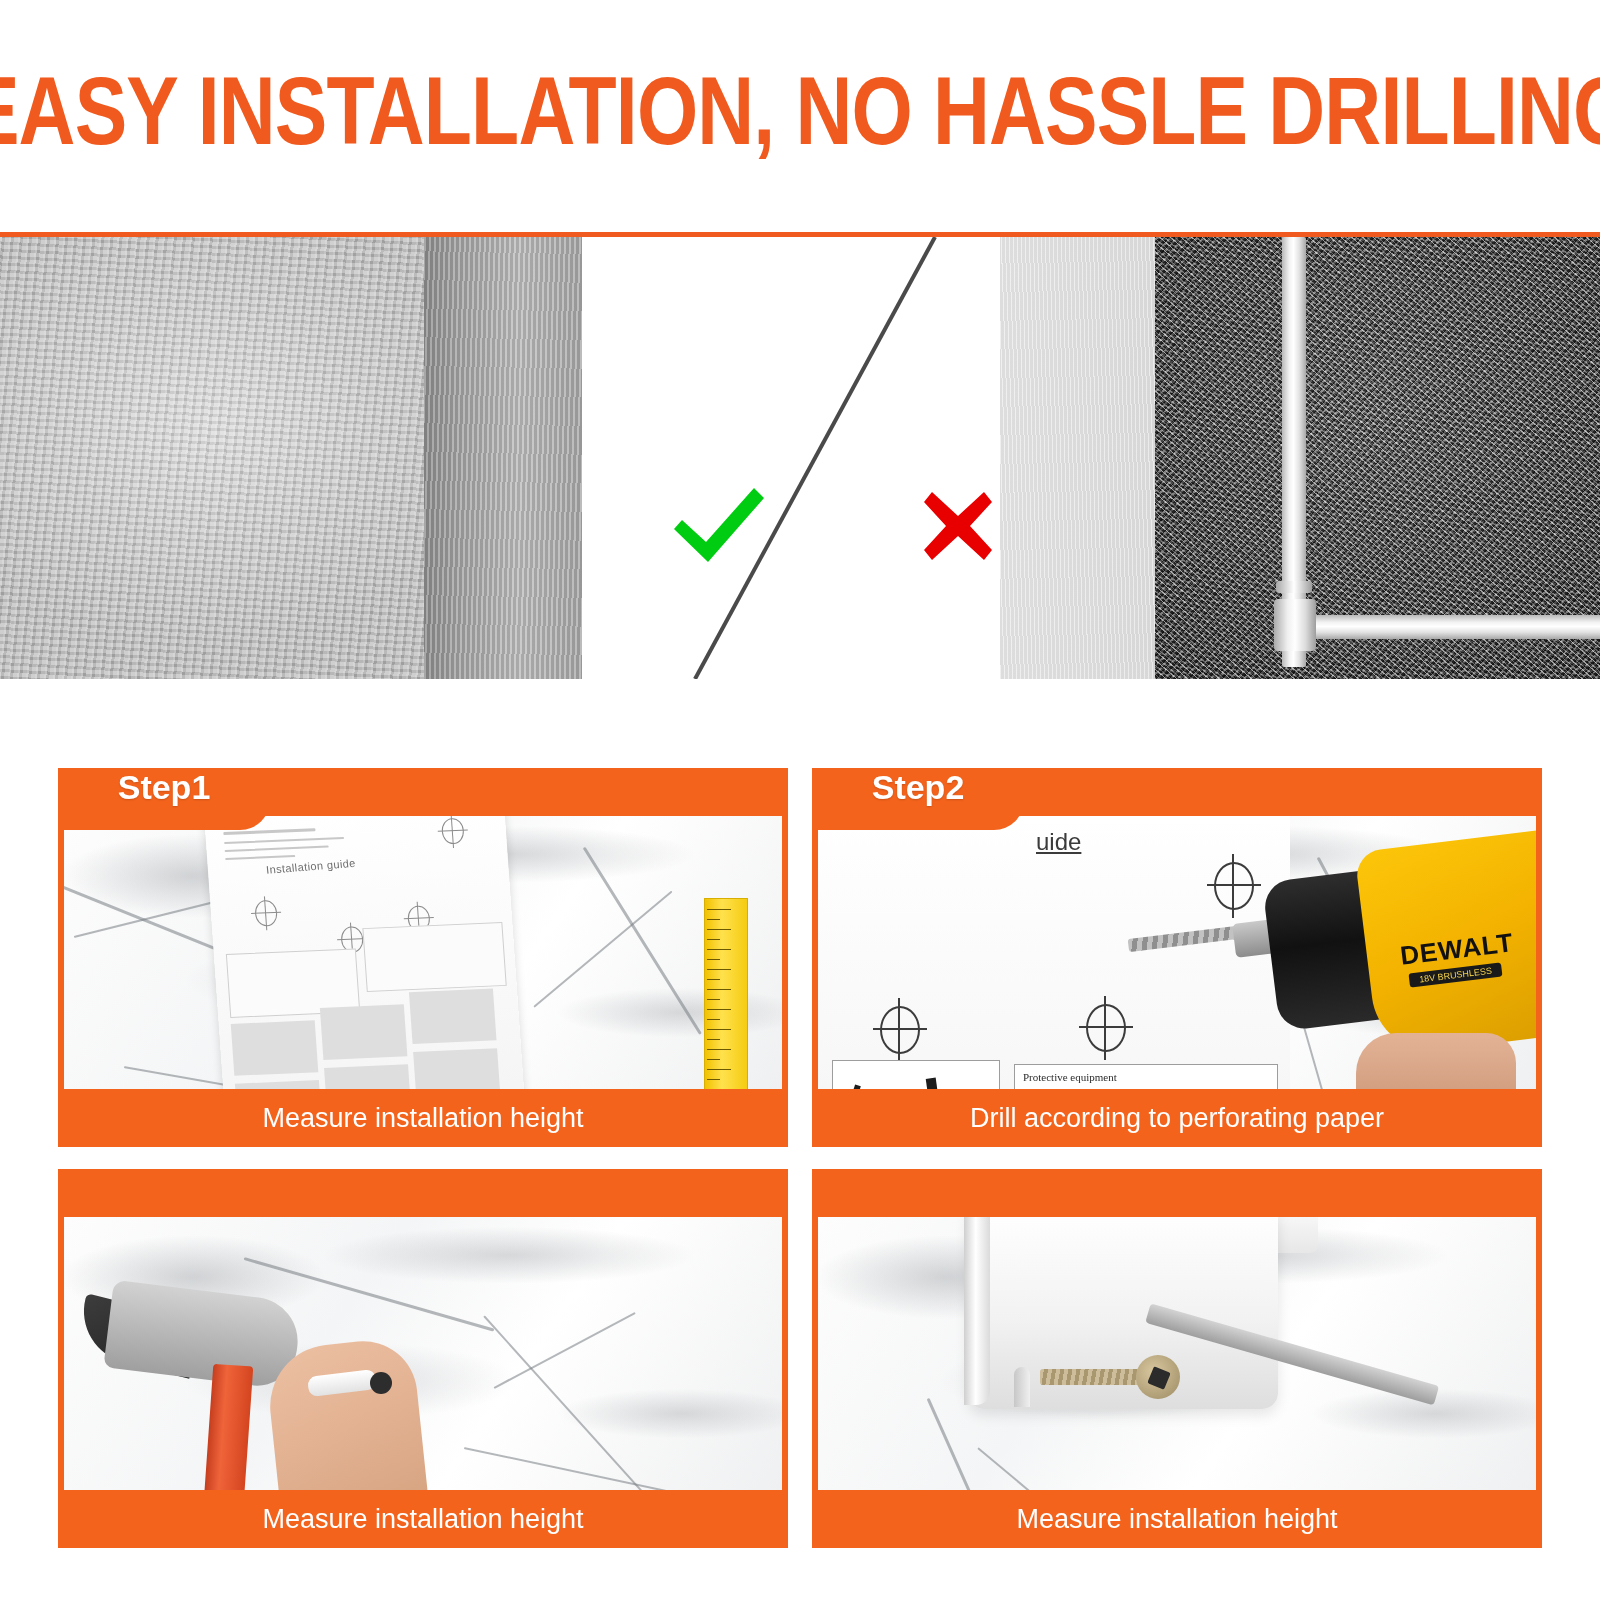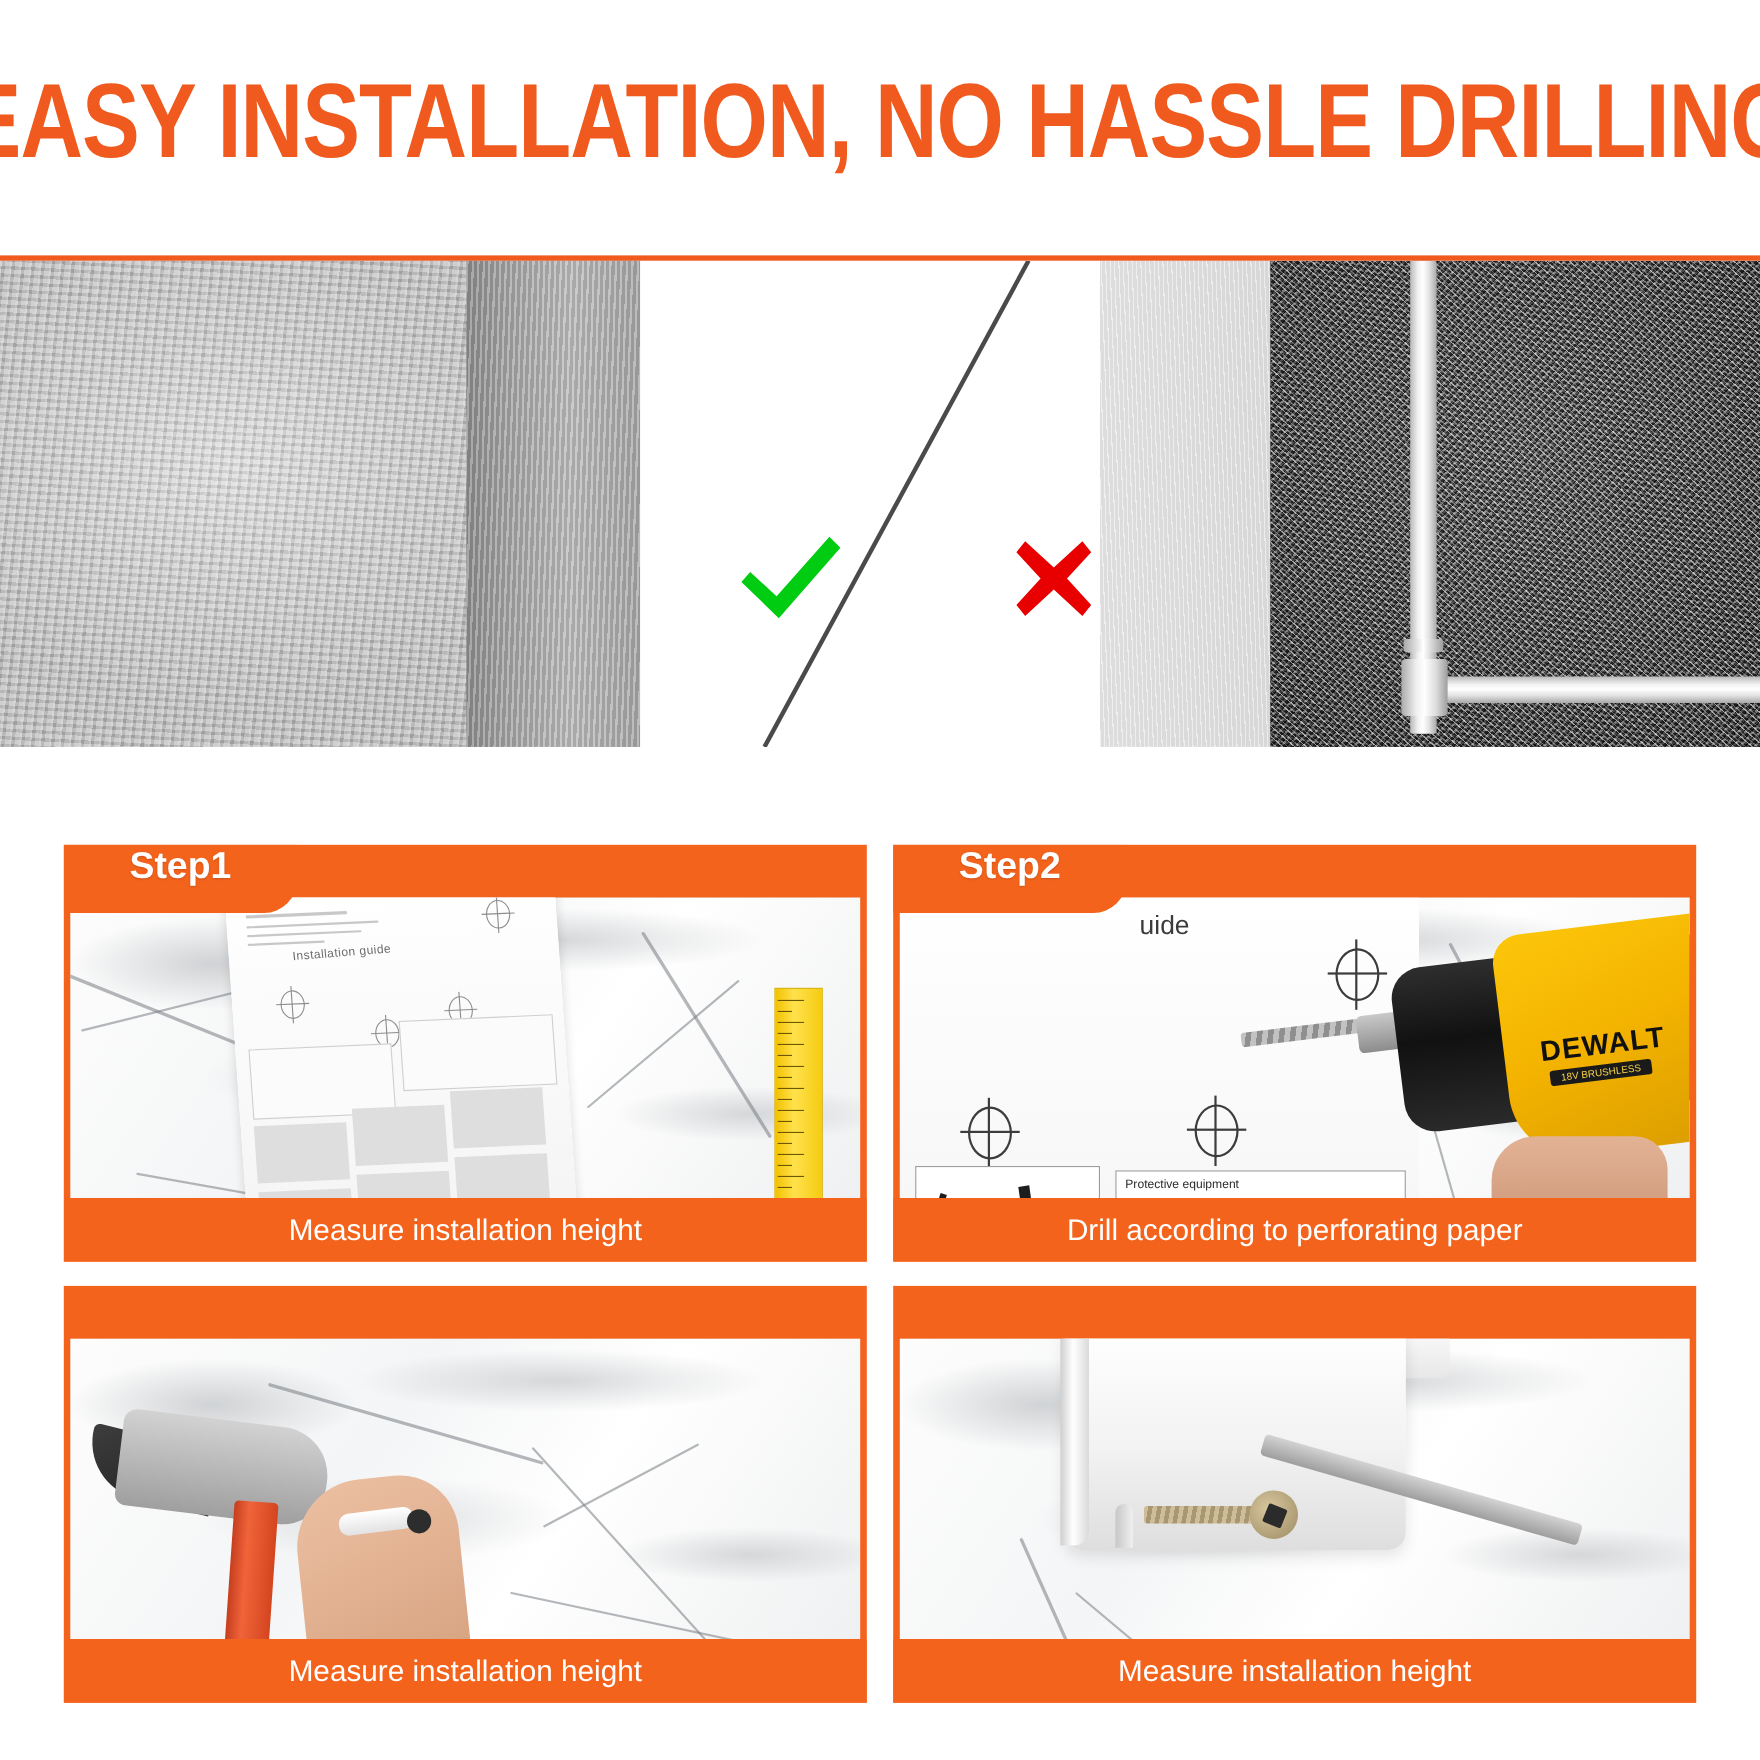--- a/index.html
+++ b/index.html
@@ -166,27 +166,27 @@
     background:linear-gradient(90deg,#f2c200,#ffe14d 40%,#f5cc11 100%);
     border:1px solid #d8ae00;
   }
   .ruler i{position:absolute;left:2px;height:1px;background:#6b5800;}
 
   
   .perf-paper{
     position:absolute;left:0;top:0;width:472px;height:100%;
     background:linear-gradient(180deg,#ffffff,#f7f7f7);
   }
-  .pp-title{position:absolute;left:218px;top:12px;font-size:24px;color:#3b3b3b;}
+  .pp-title{position:absolute;left:218px;top:12px;font-size:24px;color:#3b3b3b;text-decoration:underline;}
   .pp-target{position:absolute;width:36px;height:44px;border:2px solid #3c3c3c;border-radius:50%;}
   .pp-target:before,.pp-target:after{content:"";position:absolute;background:#3c3c3c;}
   .pp-target:before{left:-9px;top:20px;width:54px;height:2px;}
   .pp-target:after{left:16px;top:-10px;width:2px;height:64px;}
   .pp-box{position:absolute;border:1px solid #9d9d9d;background:#fff;}
-  .pp-label{position:absolute;font-size:11px;color:#2c2c2c;}
+  .pp-label{position:absolute;font-size:11px;color:#2c2c2c;font-family:Liberation Serif, serif;}
   .glove,.suit,.mask,.boot{position:absolute;background:#1d1d1d;}
   .drill-body{
     position:absolute;right:-34px;top:48px;width:300px;height:150px;
     background:linear-gradient(180deg,#2e2e2e 0%,#111 45%,#2a2a2a 100%);
     border-radius:28px;transform:rotate(-7deg);
   }
   .drill-yellow{
     position:absolute;right:-60px;top:22px;width:230px;height:206px;
     background:linear-gradient(160deg,#fcc60a 0%,#f3b200 48%,#d79b00 100%);
     border-radius:26px 40px 30px 60px;transform:rotate(-7deg);

